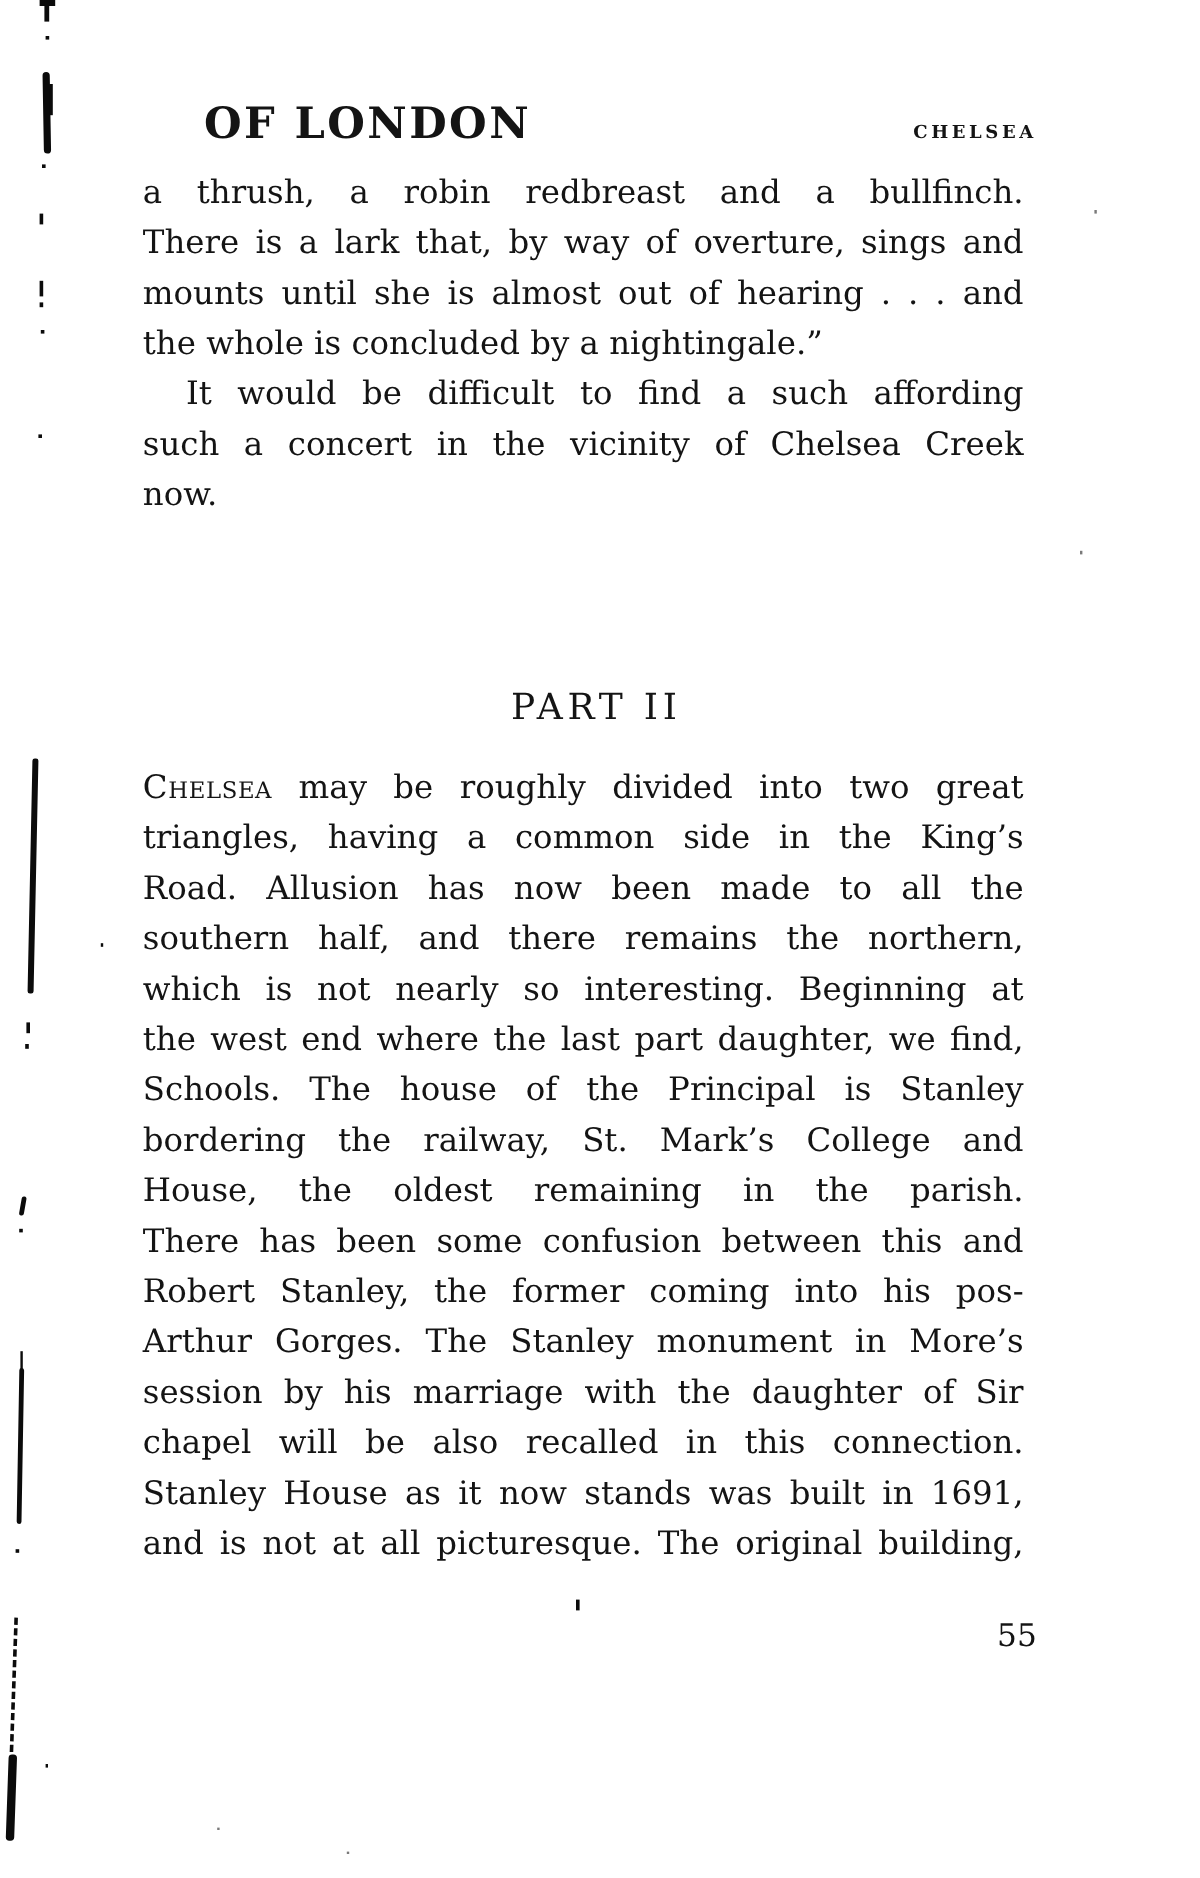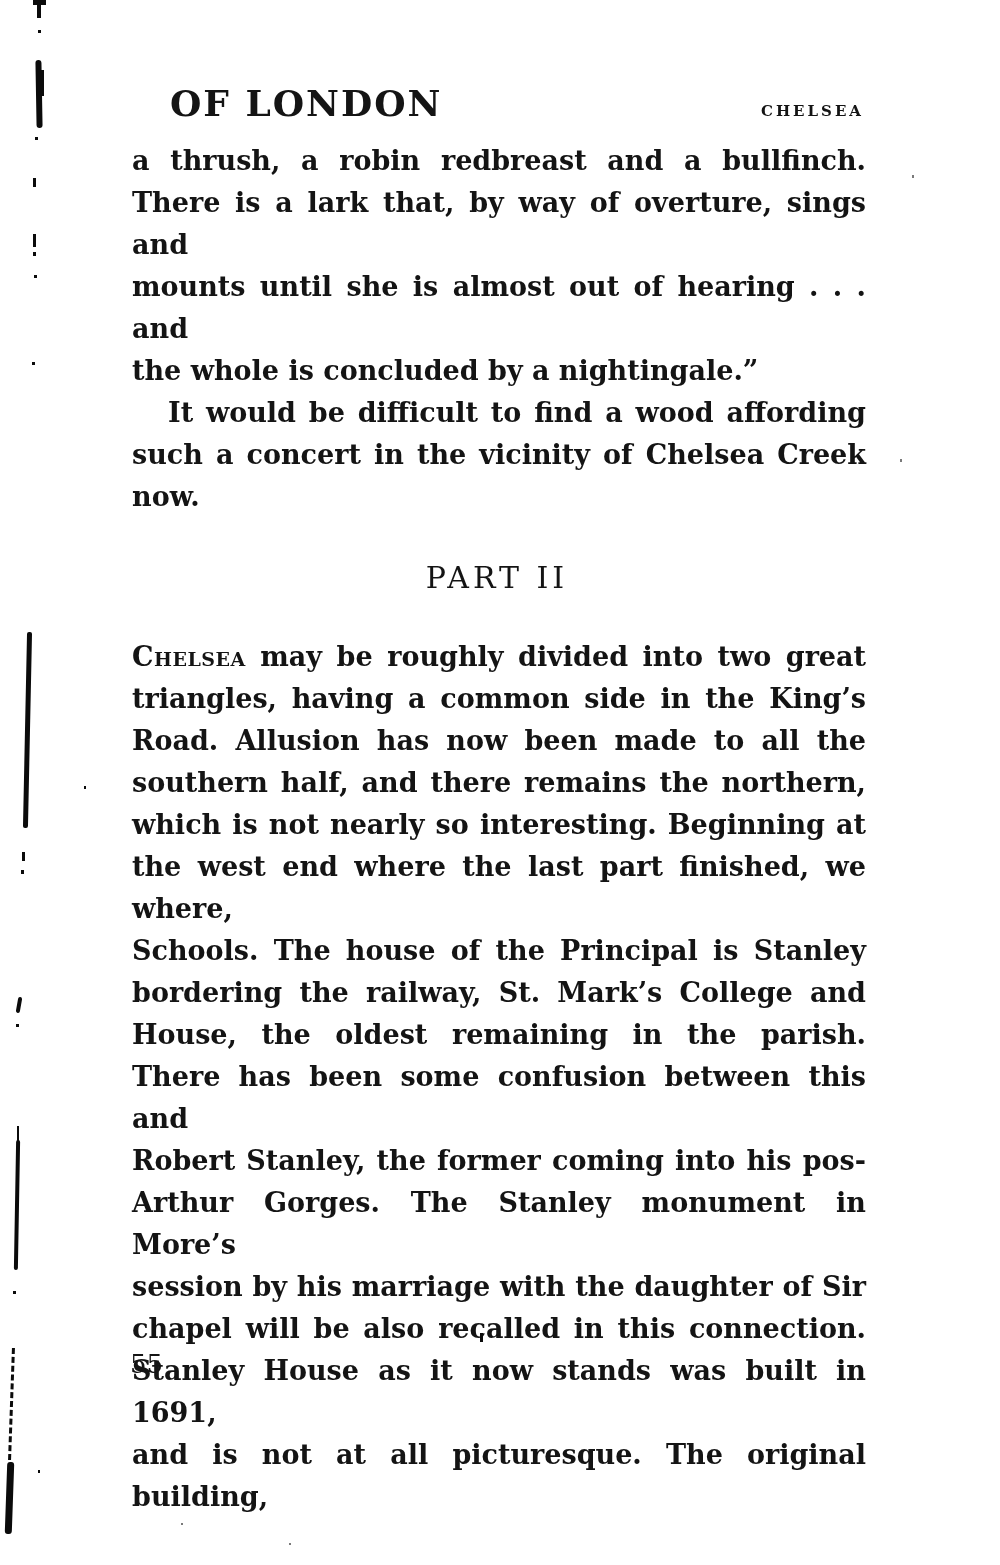--- a/index.html
+++ b/index.html
@@ -21,43 +21,43 @@
   .running-title {
     font-size: 36px; font-weight: bold; letter-spacing: 2px;
     padding-left: 40px;
   }
   .chapter-header {
     font-size: 15px; font-weight: bold; letter-spacing: 3px;
   }
 
   
   .text-block {
-    position: absolute; left: 132px; width: 734px;
-    font-size: 27px; line-height: 42px; font-weight: bold;
+    position: absolute; left: 119px; width: 734px;
+    font-size: 27px; line-height: 42px;
   }
   .block-1 { top: 140px; }
   .block-2 { top: 636px; }
   .tline {
     text-align: justify;
     text-align-last: justify;
     text-justify: inter-word;
   }
   .tline.flush { text-align-last: left; }
   .tline.indent { text-indent: 36px; }
   .lead-sc { font-variant: small-caps; letter-spacing: 0.5px; }
 
   .section-heading {
-    position: absolute; top: 560px; left: 130px; width: 734px;
+    position: absolute; top: 572px; left: 130px; width: 734px;
     text-align: center; font-size: 30px; letter-spacing: 4px;
     line-height: 36px;
   }
 
   .page-number {
     position: absolute; top: 1346px; left: 130px; width: 734px;
-    text-align: left; font-size: 26px; line-height: 36px;
+    text-align: right; font-size: 26px; line-height: 36px;
   }
 
   
   .mark { position: absolute; background: #0b0b0b; }
   .m1a  { left: 33px;  top: 0;      width: 13px; height: 5px; }
   .m1b  { left: 37px;  top: 0;      width: 4px;  height: 18px; }
   .m2   { left: 38px;  top: 30px;   width: 3px;  height: 3px; }
   .m3   { left: 36px;  top: 60px;   width: 6px;  height: 68px; border-radius: 3px; transform: rotate(-1deg); }
   .m3b  { left: 41px;  top: 70px;   width: 3px;  height: 26px; }
   .m4   { left: 35px;  top: 137px;  width: 3px;  height: 3px; }
@@ -94,34 +94,34 @@
   <div class="running-header">
     <span class="running-title">OF LONDON</span>
     <span class="chapter-header">CHELSEA</span>
   </div>
 
   <div class="text-block block-1">
     <div class="tline">a thrush, a robin redbreast and a bullfinch.</div>
     <div class="tline">There is a lark that, by way of overture, sings and</div>
     <div class="tline">mounts until she is almost out of hearing . . . and</div>
     <div class="tline flush">the whole is concluded by a nightingale.”</div>
-    <div class="tline indent">It would be difficult to find a wood affording</div>
+    <div class="tline indent">It would be difficult to find a such affording</div>
     <div class="tline">such a concert in the vicinity of Chelsea Creek</div>
     <div class="tline flush">now.</div>
   </div>
 
   <div class="section-heading">PART II</div>
 
   <div class="text-block block-2">
     <div class="tline"><span class="lead-sc">Chelsea</span> <span>may be roughly divided into two great</span></div>
     <div class="tline">triangles, having a common side in the King’s</div>
     <div class="tline">Road. Allusion has now been made to all the</div>
     <div class="tline">southern half, and there remains the northern,</div>
     <div class="tline">which is not nearly so interesting. Beginning at</div>
-    <div class="tline">the west end where the last part finished, we where,</div>
+    <div class="tline">the west end where the last part daughter, we find,</div>
     <div class="tline">Schools. The house of the Principal is Stanley</div>
     <div class="tline">bordering the railway, St. Mark’s College and</div>
     <div class="tline">House, the oldest remaining in the parish.</div>
     <div class="tline">There has been some confusion between this and</div>
     <div class="tline">Robert Stanley, the former coming into his pos-</div>
     <div class="tline">Arthur Gorges. The Stanley monument in More’s</div>
     <div class="tline">session by his marriage with the daughter of Sir</div>
     <div class="tline">chapel will be also recalled in this connection.</div>
     <div class="tline">Stanley House as it now stands was built in 1691,</div>
     <div class="tline">and is not at all picturesque. The original building,</div>

